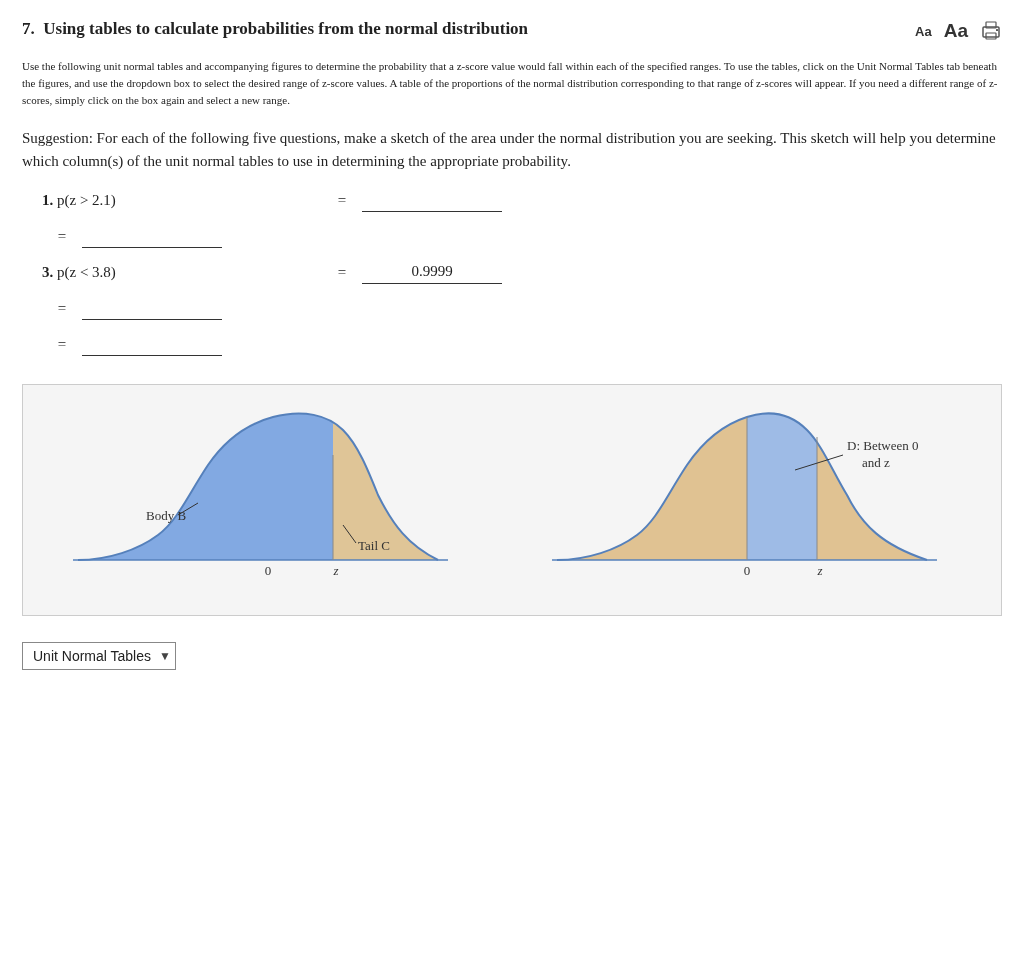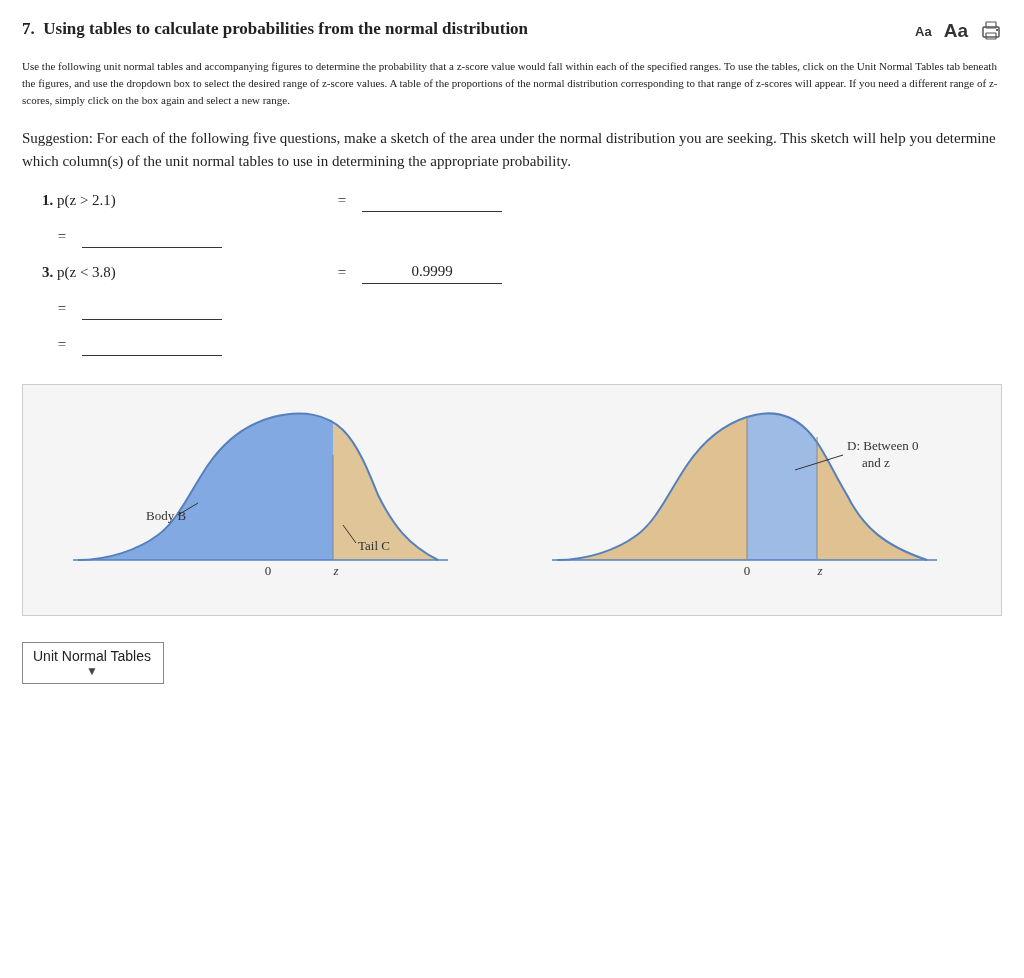--- a/index.html
+++ b/index.html
@@ -138,27 +138,27 @@
 
     svg.bell-curve {
       display: block;
     }
 
     .unit-normal-tab {
       display: inline-flex;
       align-items: center;
       border: 1.5px solid #888;
       background: #fff;
-      padding: 5px 12px 5px 10px;
+      padding: 5px 4px 5px 10px;
       font-size: 14px;
       font-family: Arial, sans-serif;
       color: #222;
       cursor: pointer;
+      gap: 8px;
       margin-top: 18px;
-      flex-direction: column;
     }
 
     .dropdown-arrow {
       font-size: 12px;
       color: #444;
     }
 
     .bottom-section {
       margin-top: 0;
       padding-top: 8px;

